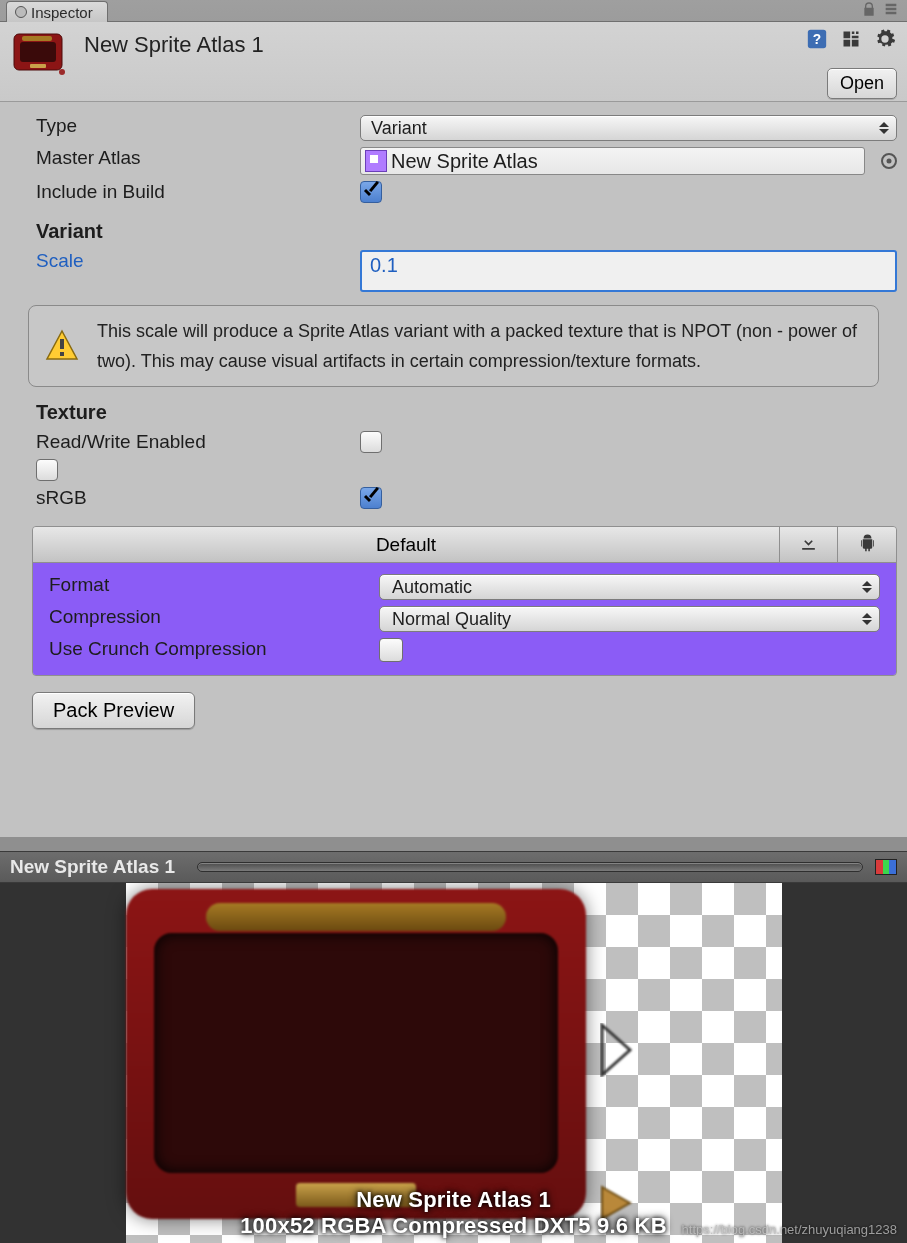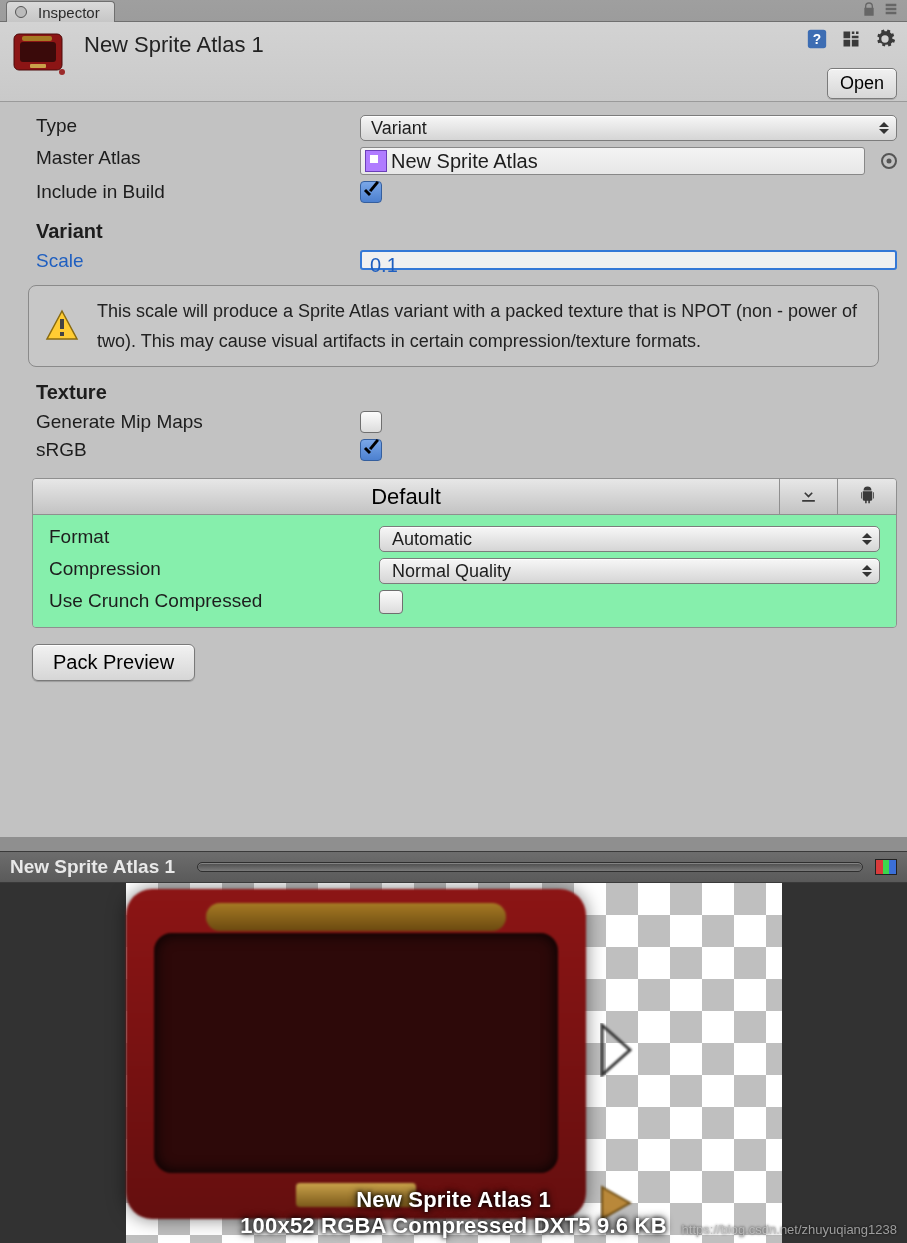--- a/index.html
+++ b/index.html
@@ -1,20 +1,20 @@
 <!DOCTYPE html>
 <html><head>
 <meta charset="utf-8">
 <style>
   * { box-sizing: border-box; font-family: Verdana, Helvetica, Arial, sans-serif; }
   html, body { margin:0; padding:0; width:907px; height:1243px; background:#c2c2c2; }
   .window { width:907px; height:1243px; display:flex; flex-direction:column; background:#c2c2c2; }
   
   .tabbar { height:22px; background:linear-gradient(#9f9f9f,#9c9c9c); border-bottom:1px solid #6f6f6f; display:flex; align-items:flex-end; padding-left:6px; position:relative; }
-  .tab { height:21px; padding:0 14px 0 8px; background:linear-gradient(#dadada,#c6c6c6); border:1px solid #6f6f6f; border-bottom:none; border-radius:4px 4px 0 0; display:flex; align-items:center; font-size:15px; color:#2b2b2b; gap:11px; position:relative; top:1px;margin-top:48px; }
+  .tab { height:21px; padding:0 14px 0 8px; background:linear-gradient(#dadada,#c6c6c6); border:1px solid #6f6f6f; border-bottom:none; border-radius:4px 4px 0 0; display:flex; align-items:center; font-size:15px; color:#2b2b2b; gap:4px; position:relative; top:1px;margin-top:48px; }
   .tab .dot { width:12px; height:12px; border-radius:50%; border:1px solid #555; background:#bbb; display:inline-block; }
   .tabbar-icons { position:absolute; right:8px; top:0; height:22px; display:flex; gap:6px; align-items:center; }
   .tabbar-icons svg { width:16px; height:16px; opacity:.55; }
   
   .header { height:80px; background:linear-gradient(#d3d3d3,#c9c9c9); border-bottom:1px solid #9a9a9a; display:flex; align-items:flex-start; padding:6px 10px 4px 12px; position:relative; }
   .header-thumb { width:58px; height:48px; margin-top:2px; }
   .asset-title { font-size:22px; color:#222; margin-left:14px; margin-top:4px; }
   .header-icons { position:absolute; right:10px; top:5px; display:flex; gap:10px; align-items:center; }
   .sq-icon { width:24px; height:24px; display:flex; align-items:center; justify-content:center; }
   .open-btn { position:absolute; right:10px; top:46px; background:linear-gradient(#f1f1f1,#d7d7d7); border:1px solid #7a7a7a; border-radius:5px; padding:4px 12px; font-size:18px; box-shadow:inset 0 1px 0 #fff, 0 1px 0 rgba(0,0,0,.15); }
@@ -28,39 +28,39 @@
   .select { width:100%; height:26px; background:linear-gradient(#f7f7f7,#d5d5d5); border:1px solid #7c7c7c; border-radius:5px; padding:0 26px 0 10px; font-size:18px; line-height:24px; box-shadow:inset 0 1px 0 #fff; position:relative; }
   .select::after { content:''; position:absolute; right:8px; top:50%; transform:translateY(-50%); width:0;height:0; }
   .updown { position:absolute; right:8px; top:50%; transform:translateY(-50%); display:flex; flex-direction:column; gap:2px; pointer-events:none; }
   .tri-up, .tri-dn { width:0;height:0;border-left:5px solid transparent;border-right:5px solid transparent; }
   .tri-up { border-bottom:5px solid #333; }
   .tri-dn { border-top:5px solid #333; }
   .objfield-wrap { flex:1; display:flex; align-items:center; gap:16px; }
   .objfield { flex:1; height:28px; background:linear-gradient(#f4f4f4,#e7e7e7); border:1px solid #888; border-radius:3px; display:flex; align-items:center; padding:0 4px; font-size:20px; }
   .objfield .mini-ico { width:22px; height:22px; background:#b07cff; border:1px solid #6b3fb8; margin-right:4px; position:relative; }
   .objfield .mini-ico::before { content:''; position:absolute; left:4px; top:4px; width:8px; height:8px; background:#fff; }
-  .text-input { height:20px; border:1px solid #7f7f7f; background:#f0f0f0; border-radius:3px; padding:0 8px; font-size:20px; line-height:26px; }
+  .text-input { height:42px; border:1px solid #7f7f7f; background:#f0f0f0; border-radius:3px; padding:0 8px; font-size:20px; line-height:26px; }
   .text-input.blue { border:2px solid #3478d6; color:#1f5fc0; }
   .lbl.blue { color:#1f5fc0; }
   .chk { width:22px; height:22px; border:1px solid #6f6f6f; border-radius:4px; background:linear-gradient(#fcfcfc,#dcdcdc); position:relative; }
   .chk.checked { background:linear-gradient(#7aa7e8,#4c80cf); border-color:#355f9e; }
   .chk.checked::after { content:''; position:absolute; left:3px; top:9px; width:7px; height:3px; background:#000; transform:rotate(45deg); }
   .chk.checked::before { content:''; position:absolute; left:7px; top:3px; width:12px; height:3px; background:#000; transform:rotate(-50deg); }
   .circle-btn { width:16px; height:16px; border:2px solid #555; border-radius:50%; position:relative; }
   .circle-btn::after { content:''; position:absolute; width:5px; height:5px; border-radius:50%; background:#555; left:50%; top:50%; transform:translate(-50%,-50%); }
   .info-box { margin:10px 28px 0 28px; border:1px solid #8a8a8a; border-radius:8px; padding:10px 16px; background:#c7c7c7; display:flex; gap:18px; align-items:center; }
   .warn-ico { width:34px; height:34px; flex:0 0 34px; }
   .info-text { font-size:18px; line-height:30px; color:#222; }
   
   .plat-wrap { margin:14px 10px 0 32px; border:1px solid #8f8f8f; border-radius:4px; overflow:hidden; }
   .plat-tabs { display:flex; height:36px; background:linear-gradient(#e7e7e7,#c3c3c3); border-bottom:1px solid #8f8f8f; }
-  .plat-tab { flex:1; display:flex; align-items:center; justify-content:center; font-size:22px; border-right:1px solid #8f8f8f; }
+  .plat-tab { flex:1; display:flex; align-items:center; justify-content:center; font-size:19px; border-right:1px solid #8f8f8f; }
   .plat-tab:last-child { border-right:none; }
   .plat-tab.small { flex:0 0 58px; }
-  .plat-body { padding:8px 6px 10px 6px; background:#86efac; }
+  .plat-body { padding:8px 6px 10px 6px; background:#8b5cf6; }
   .plat-body .row { padding-left:10px; }
   .plat-body .row .lbl { width:330px; flex:0 0 330px; }
   .plat-body .select { padding-left:12px; }
   .plat-body .chk.plain { width:24px; height:24px; }
   .pack-btn { margin:16px 0 0 32px; display:inline-block; background:linear-gradient(#f2f2f2,#d6d6d6); border:1px solid #7a7a7a; border-radius:6px; padding:6px 20px; font-size:20px; box-shadow:inset 0 1px 0 #fff, 0 1px 1px rgba(0,0,0,.2); }
   
   .preview-sep { height:14px; background:#8f8f8f; }
   .preview-head { height:32px; background:linear-gradient(#6d6d6d,#5a5a5a); border-top:1px solid #3a3a3a; border-bottom:1px solid #3a3a3a; display:flex; align-items:center; padding:0 10px; position:relative; }
   .preview-head .title { color:#e8e8e8; font-size:19px; font-weight:bold; margin-right:10px; }
   .preview-head .track { flex:1; margin:0 12px; height:10px; border:1px solid #2f2f2f; border-radius:5px; background:linear-gradient(#4c4c4c,#7a7a7a); box-shadow:inset 0 1px 0 rgba(255,255,255,.3); }
@@ -197,21 +197,26 @@
           <rect x="15" y="10" width="4" height="10" fill="#444"></rect>
           <rect x="15" y="23" width="4" height="4" fill="#444"></rect>
         </svg>
       </div>
       <div class="info-text">This scale will produce a Sprite Atlas variant with a packed texture that is NPOT (non - power of two). This may cause visual artifacts in certain compression/texture formats.</div>
     </div>
 
     <div class="section-title">Texture</div>
 
     <div class="row">
-      <div class="lbl">Generate Mip Maps</div>
+      <div class="lbl">Read/Write Enabled</div>
+      <div class="ctl">
+          <div class="chk"></div>
+        </div>
+    </div>
+    <div class="row">
       <div class="ctl">
           <div class="chk"></div>
         </div>
     </div>
     <div class="row">
       <div class="lbl">sRGB</div>
       <div class="ctl">
           <div class="chk checked"></div>
         </div>
     </div>
@@ -256,21 +261,21 @@
             <div class="select-wrap">
               <div class="select"><span>Normal Quality</span></div>
               <div class="updown">
                   <div class="tri-up"></div>
                   <div class="tri-dn"></div>
                 </div>
             </div>
           </div>
         </div>
         <div class="row">
-          <div class="lbl">Use Crunch Compressed</div>
+          <div class="lbl">Use Crunch Compression</div>
           <div class="ctl">
               <div class="chk plain"></div>
             </div>
         </div>
       </div>
     </div>
 
     <button class="pack-btn">Pack Preview</button>
 
   </div>

